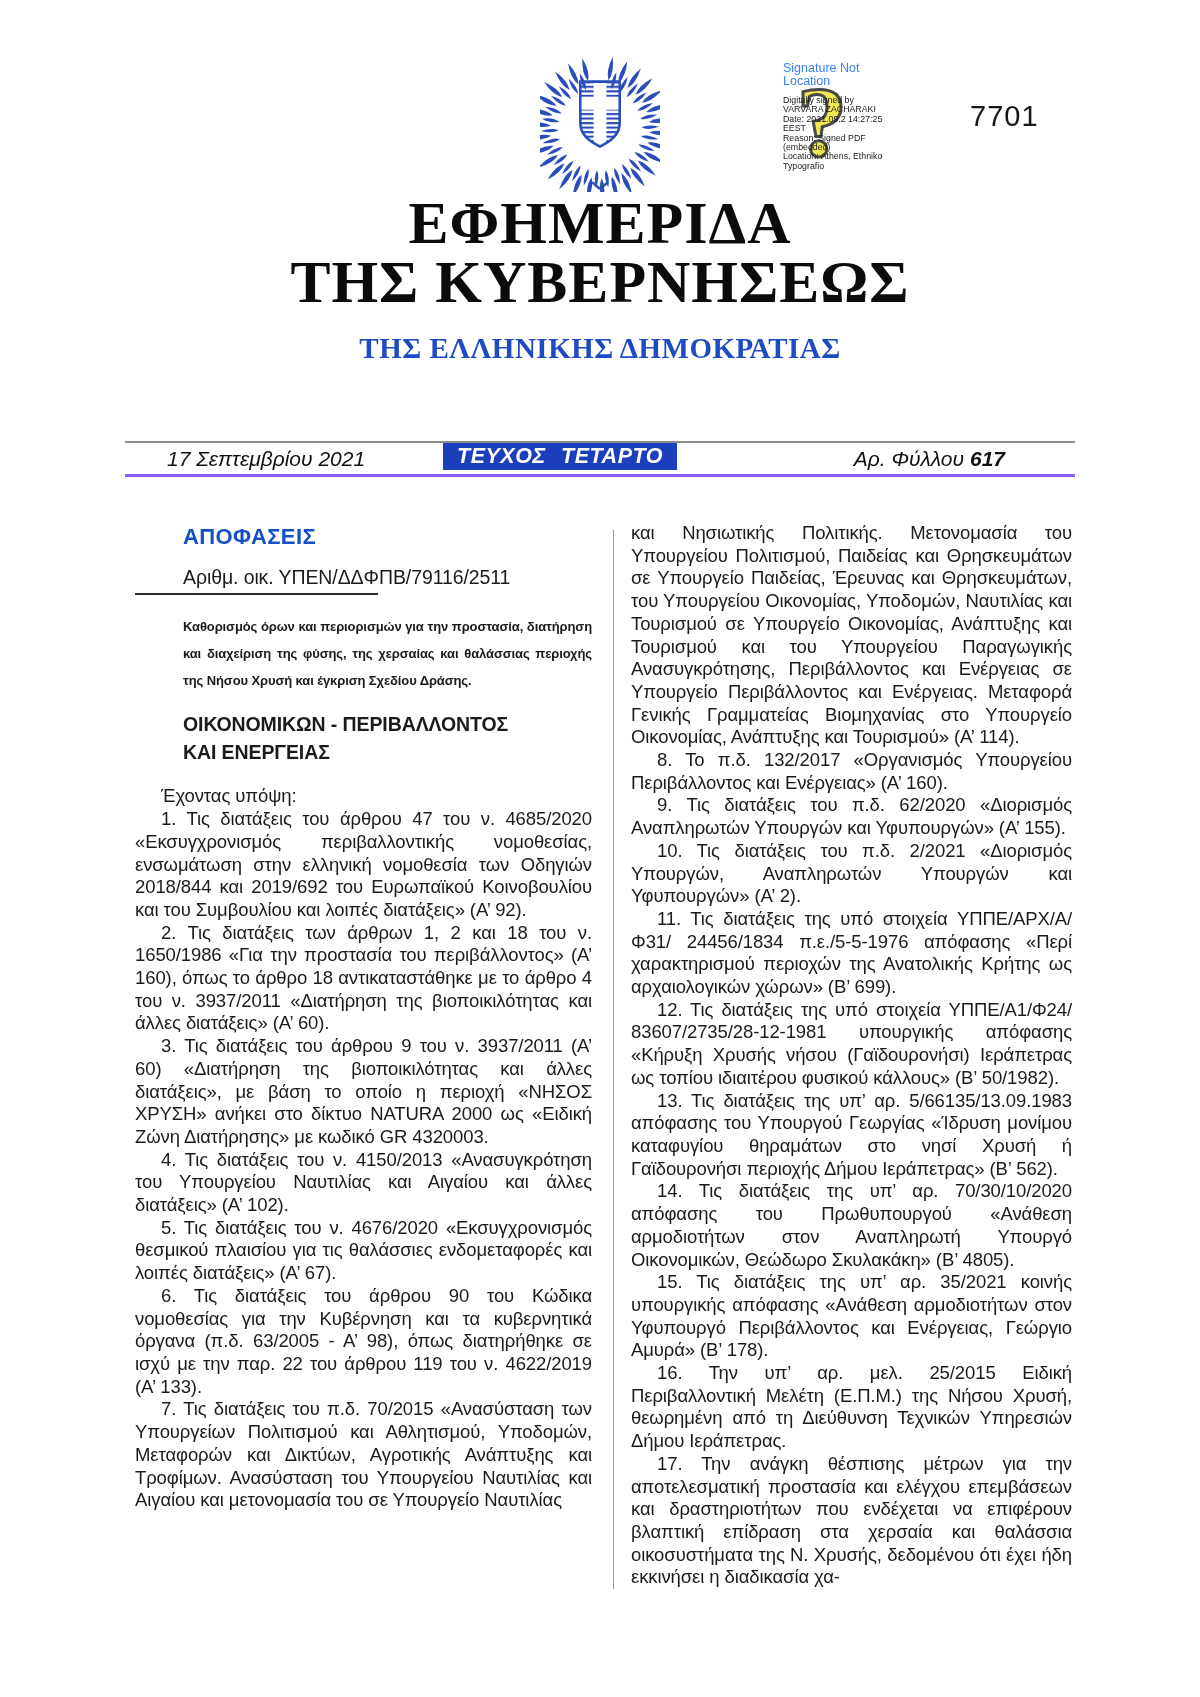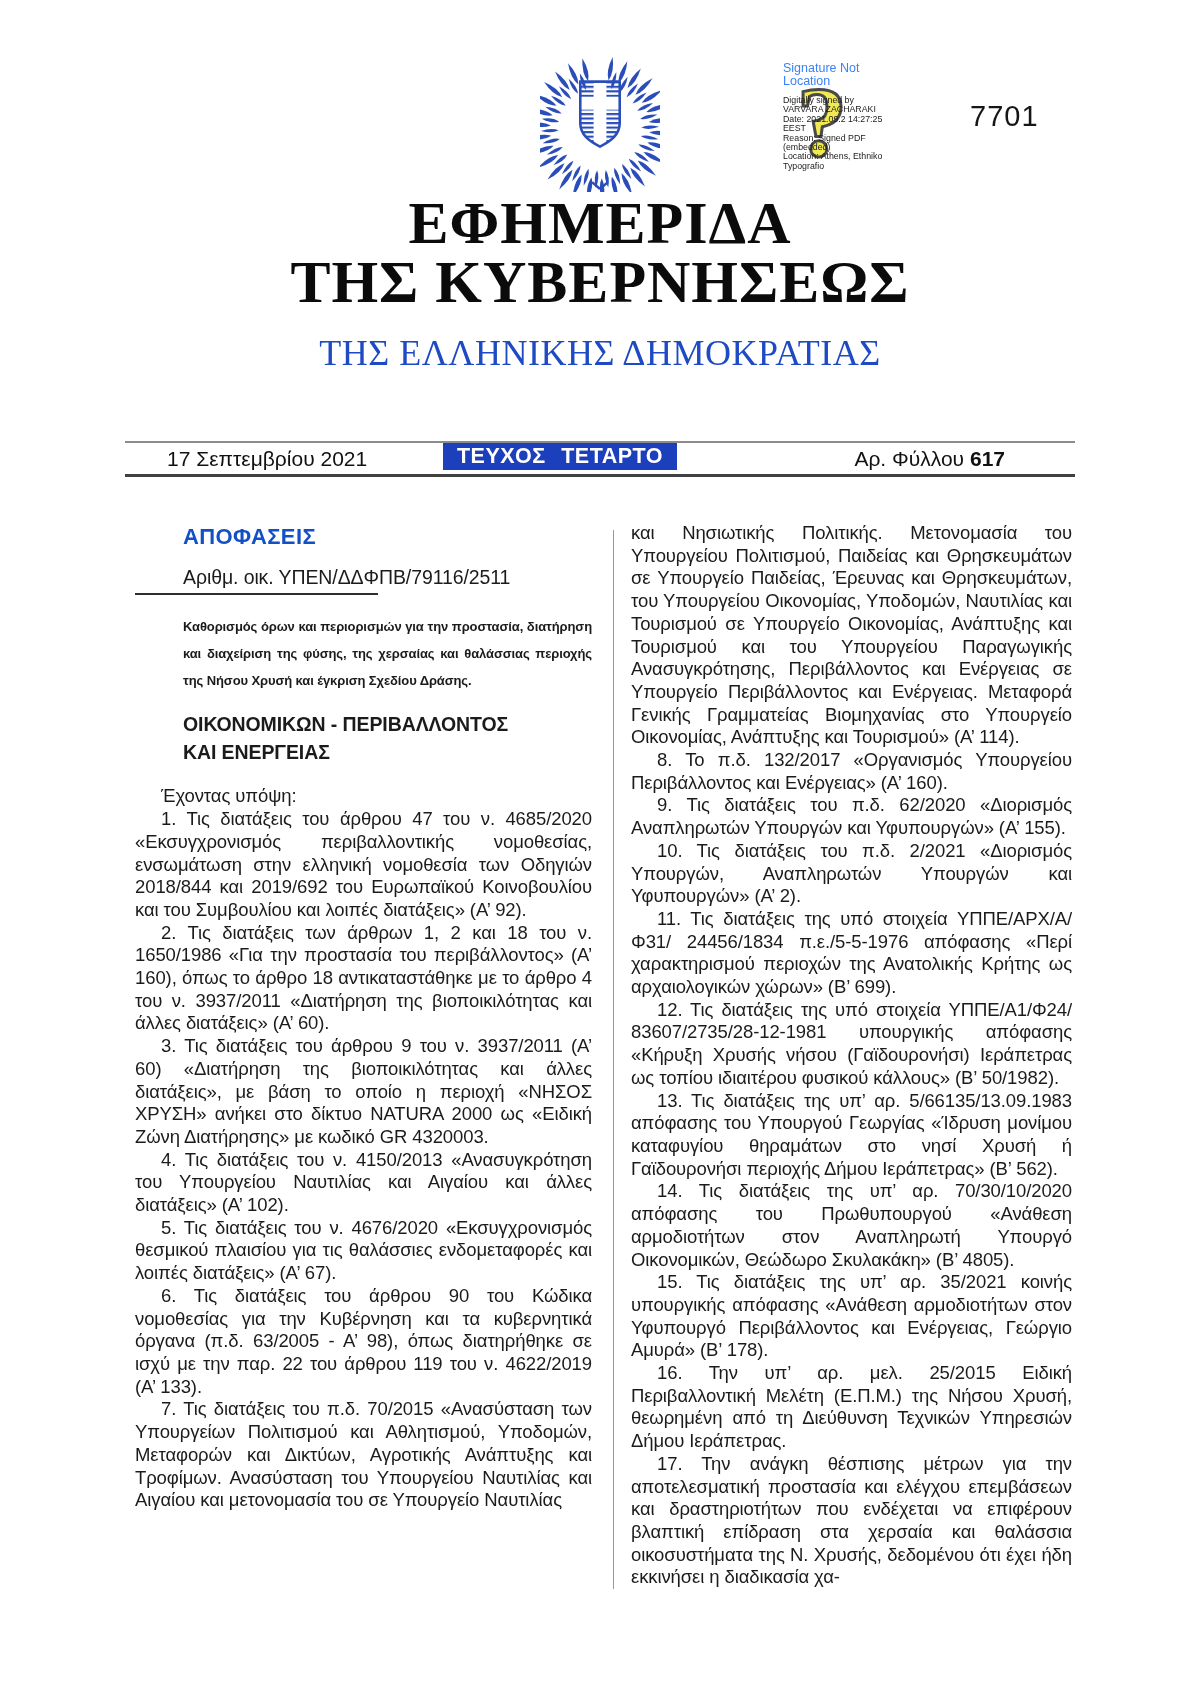--- a/index.html
+++ b/index.html
@@ -35,29 +35,29 @@
   
   .m-title{
     position:absolute;left:0;width:1200px;text-align:center;
     font-family:"Liberation Serif","DejaVu Serif",serif;font-weight:bold;color:#0b0b0b;
     font-size:60px;line-height:58px;letter-spacing:1px;white-space:nowrap;
   }
   .m-title.l1{top:194px;}
   .m-title.l2{top:253px;}
   .m-subtitle{
     position:absolute;left:0;top:332px;width:1200px;text-align:center;
-    font-family:"Liberation Serif","DejaVu Serif",serif;font-weight:normal;
-    font-size:36px;color:var(--masthead-blue);letter-spacing:0.5px;white-space:nowrap;
+    font-family:"Liberation Serif","DejaVu Serif",serif;font-weight:bold;
+    font-size:29px;color:var(--masthead-blue);letter-spacing:0.5px;white-space:nowrap;
   }
   
   .issue-bar{
     position:absolute;left:125px;top:441px;width:950px;height:36px;box-sizing:border-box;
-    border-top:2px solid #8c8c8c;border-bottom:3px solid #404040;
+    border-top:2px solid #8c8c8c;border-bottom:3px solid #8b5cf6;
     display:flex;align-items:center;justify-content:space-between;
-    padding:0 70px 0 42px;font-size:21px;color:#111;
+    padding:0 70px 0 42px;font-size:21px;color:#111;font-style:italic;
   }
   .issue-box{
     position:absolute;left:318px;top:0;bottom:4px;width:234px;background:var(--issue-blue);
     color:#fff;display:flex;align-items:center;justify-content:center;
     font-weight:bold;font-size:21.5px;word-spacing:9px;letter-spacing:0.5px;
   }
   .sheet-no b{font-weight:bold;}
   
   .body-cols{position:absolute;left:135px;top:522px;width:937px;display:flex;align-items:stretch;
     font-size:18.5px;line-height:22.7px;letter-spacing:-0.1px;}

